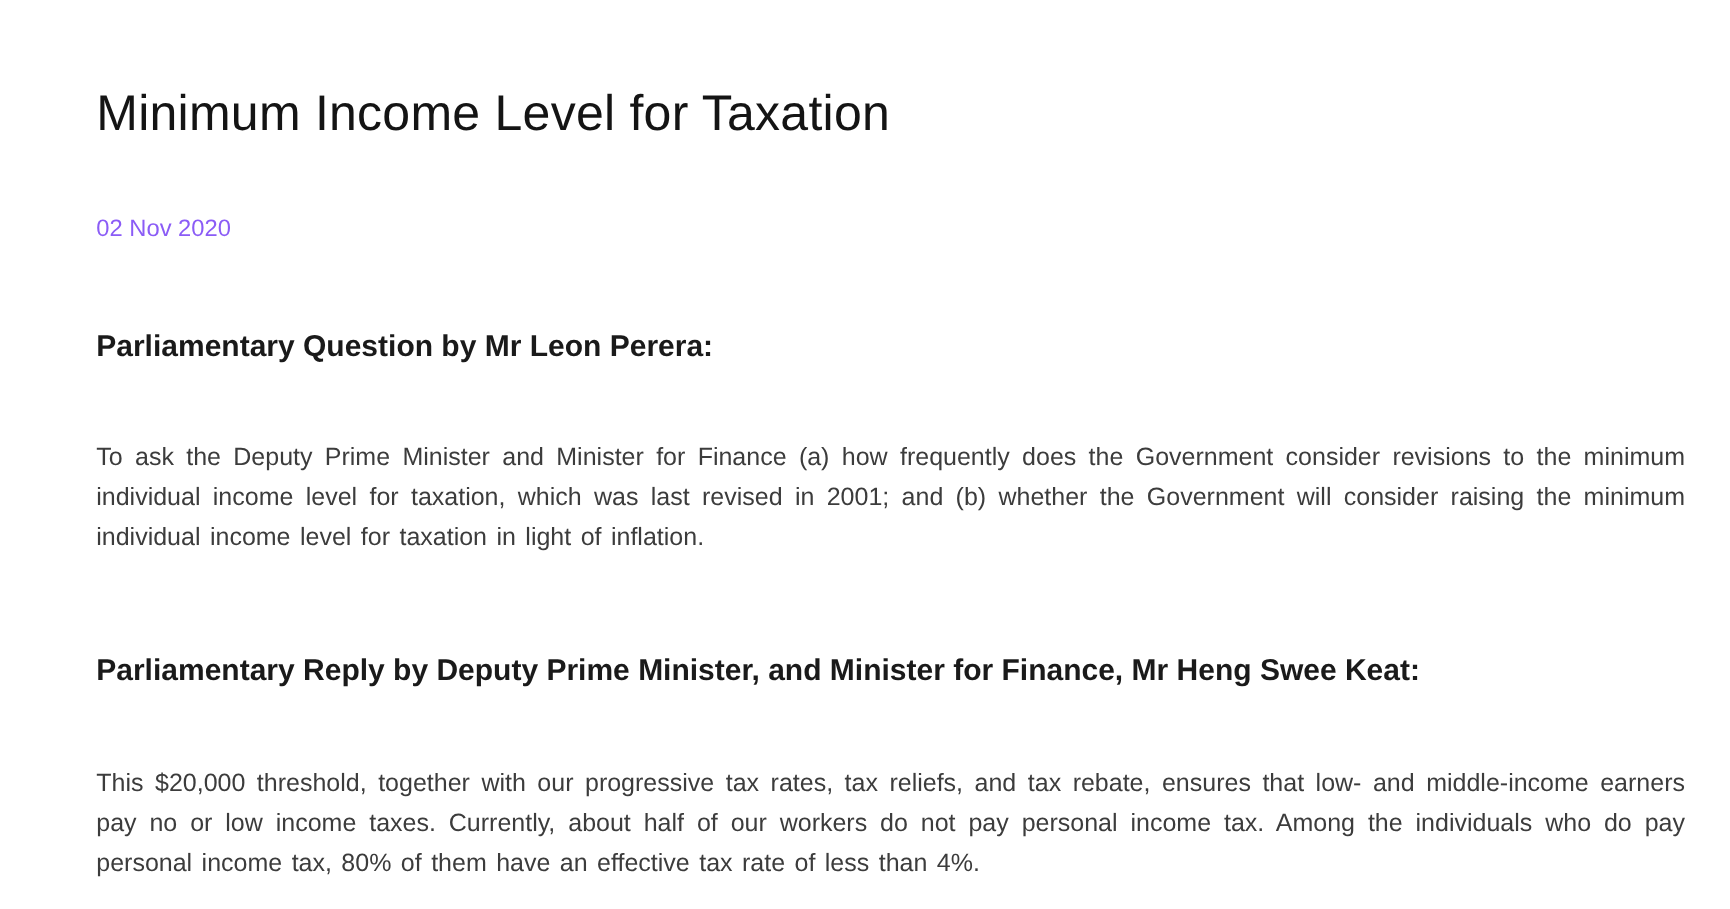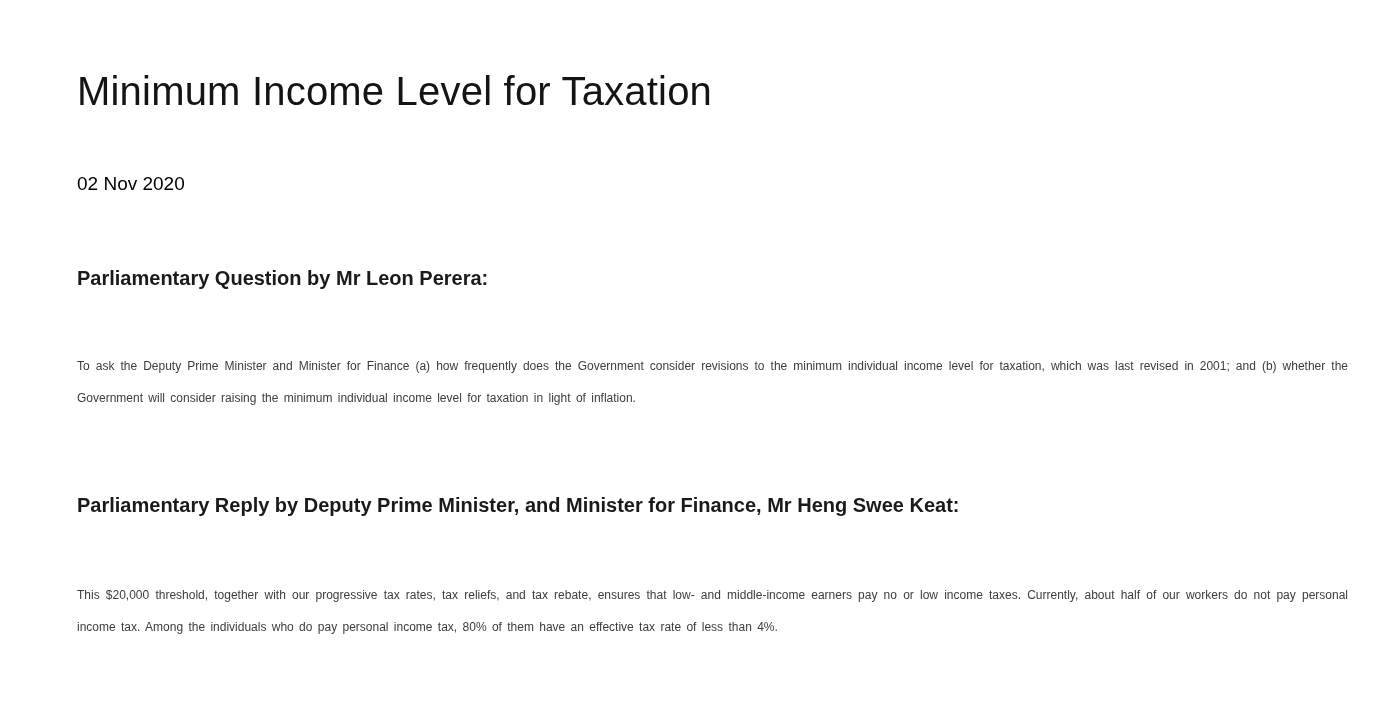--- a/index.html
+++ b/index.html
@@ -41,34 +41,34 @@
     line-height: 50px;
     font-weight: 500;
     letter-spacing: 0.2px;
     color: #141414;
   }
 
   .doc-date {
     margin-top: 28px;
     font-size: 19px;
     line-height: 27px;
-    color: #000000;
+    color: #8b5cf6;
   }
 
   .sec-heading {
-    font-size: 20px;
+    font-size: 24px;
     line-height: 32px;
     font-weight: 700;
     color: #1a1a1a;
   }
   .sec-heading.first { margin-top: 39px; }
   .sec-heading.reply { margin-top: 49px; }
 
   .body-para {
-    font-size: 12px;
+    font-size: 20px;
     line-height: 32px;
     color: #3c3c3c;
     text-align: justify;
     text-justify: inter-word;
     word-spacing: 2px;
   }
   .body-para.p1 { margin-top: 30px; }
   .body-para.p2 { margin-top: 30px; }
   .body-para.p3 { margin-top: 32px; }
   .body-para.p4 { margin-top: 34px; }

